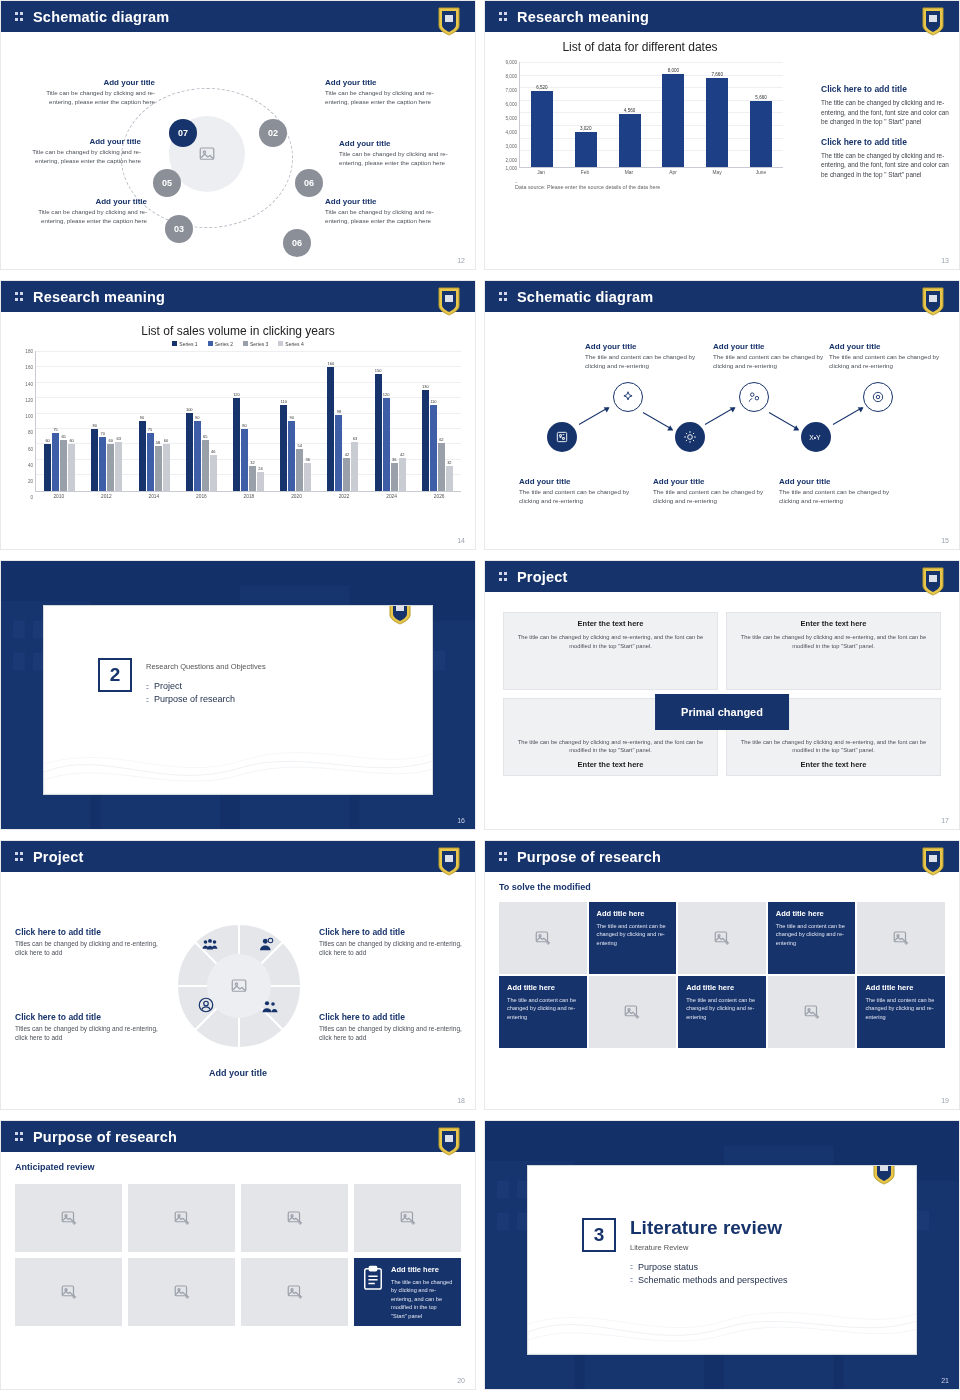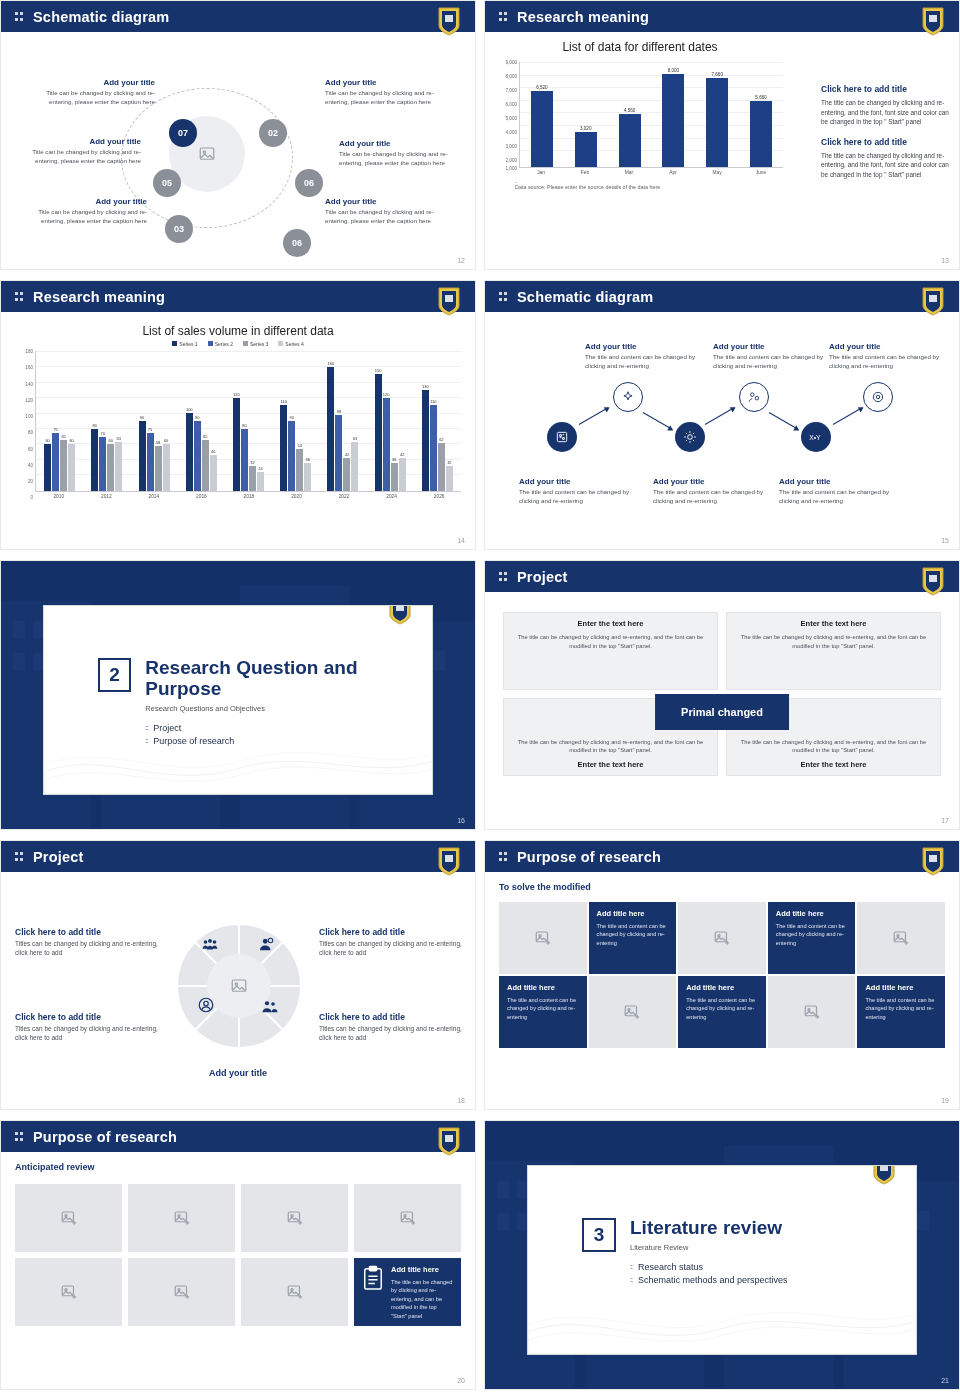--- a/index.html
+++ b/index.html
@@ -351,21 +351,21 @@
       <h2>Research meaning</h2>
       <span class="crest">
         <svg width="24" height="29" viewBox="0 0 24 29">
             <path d="M2 1h20v18c0 5-10 9-10 9S2 24 2 19V1z" fill="#e8c64a" stroke="#b69a2e"></path>
             <path d="M5 4h14v14c0 4-7 7-7 7s-7-3-7-7V4z" fill="#17336b"></path>
             <path d="M8 8h8v7H8z" fill="#fff" opacity=".85"></path>
           </svg>
       </span>
     </div>
     <div style="position:relative; height:239px;">
-      <div class="chart-title" style="margin-top:12px;">List of sales volume in different data</div>
+      <div class="chart-title" style="margin-top:12px;">List of sales volume in clicking years</div>
       <div class="legend">
         <span><i style="background:#17336b"></i><span>Series 1</span></span>
         <span><i style="background:#3e5fa8"></i><span>Series 2</span></span>
         <span><i style="background:#9aa0aa"></i><span>Series 3</span></span>
         <span><i style="background:#c9ccd2"></i><span>Series 4</span></span>
       </div>
       <div class="chart-box" style="height:155px; margin-top:4px;">
         <div class="yaxis">
           <div style="top:0%">180</div>
           <div style="top:10.5%">160</div>
@@ -656,21 +656,20 @@
       </svg>
       <div class="card">
         <svg class="wave" viewBox="0 0 392 60" preserveAspectRatio="none">
           <path d="M0 38 C60 14, 120 58, 196 34 C260 14, 330 48, 392 26 L392 60 L0 60Z" fill="none" stroke="#dfe3ea" stroke-width="1"></path>
           <path d="M0 46 C60 24, 130 62, 200 40 C270 20, 340 52, 392 34" fill="none" stroke="#e8ebf0" stroke-width="1"></path>
           <path d="M0 30 C70 8, 130 50, 200 26 C270 4, 340 40, 392 18" fill="none" stroke="#eef0f4" stroke-width="1"></path>
         </svg>
         <div style="position:absolute; left:54px; top:52px; display:flex; gap:14px; align-items:flex-start;">
           <div class="num">2</div>
           <div>
-            <h1>Research Question and Purpose</h1>
             <div class="sub">Research Questions and Objectives</div>
             <ul>
               <li>
                   <span class="mk">::</span>
                   <span>Project</span>
                 </li>
               <li>
                   <span class="mk">::</span>
                   <span>Purpose of research</span>
                 </li>
@@ -1052,21 +1051,21 @@
           <path d="M0 30 C70 8, 130 50, 200 26 C270 4, 340 40, 392 18" fill="none" stroke="#eef0f4" stroke-width="1"></path>
         </svg>
         <div style="position:absolute; left:54px; top:52px; display:flex; gap:14px; align-items:flex-start;">
           <div class="num">3</div>
           <div>
             <h1>Literature review</h1>
             <div class="sub">Literature Review</div>
             <ul>
               <li>
                   <span class="mk">::</span>
-                  <span>Research status</span>
+                  <span>Purpose status</span>
                 </li>
               <li>
                   <span class="mk">::</span>
                   <span>Schematic methods and perspectives</span>
                 </li>
             </ul>
           </div>
         </div>
         <span style="position:absolute; right:20px; top:-10px; width:24px; height:29px;">
           <svg width="24" height="29" viewBox="0 0 24 29">

